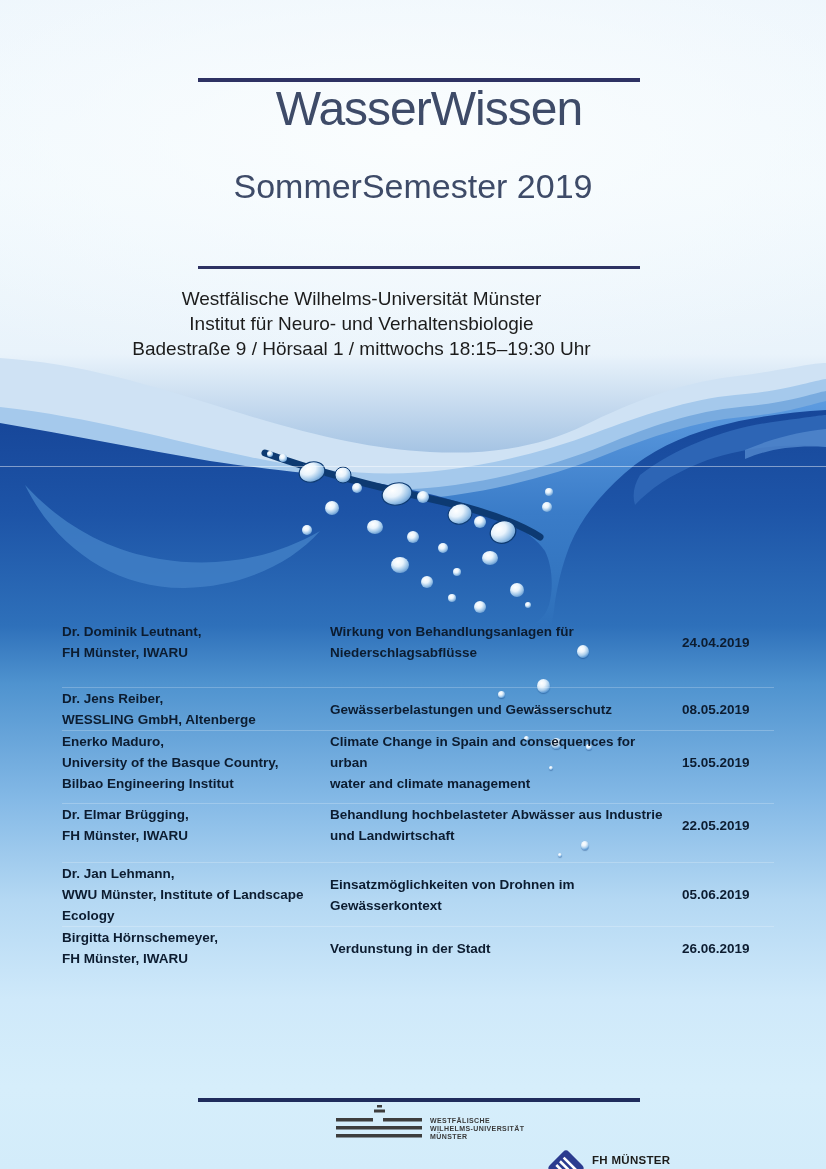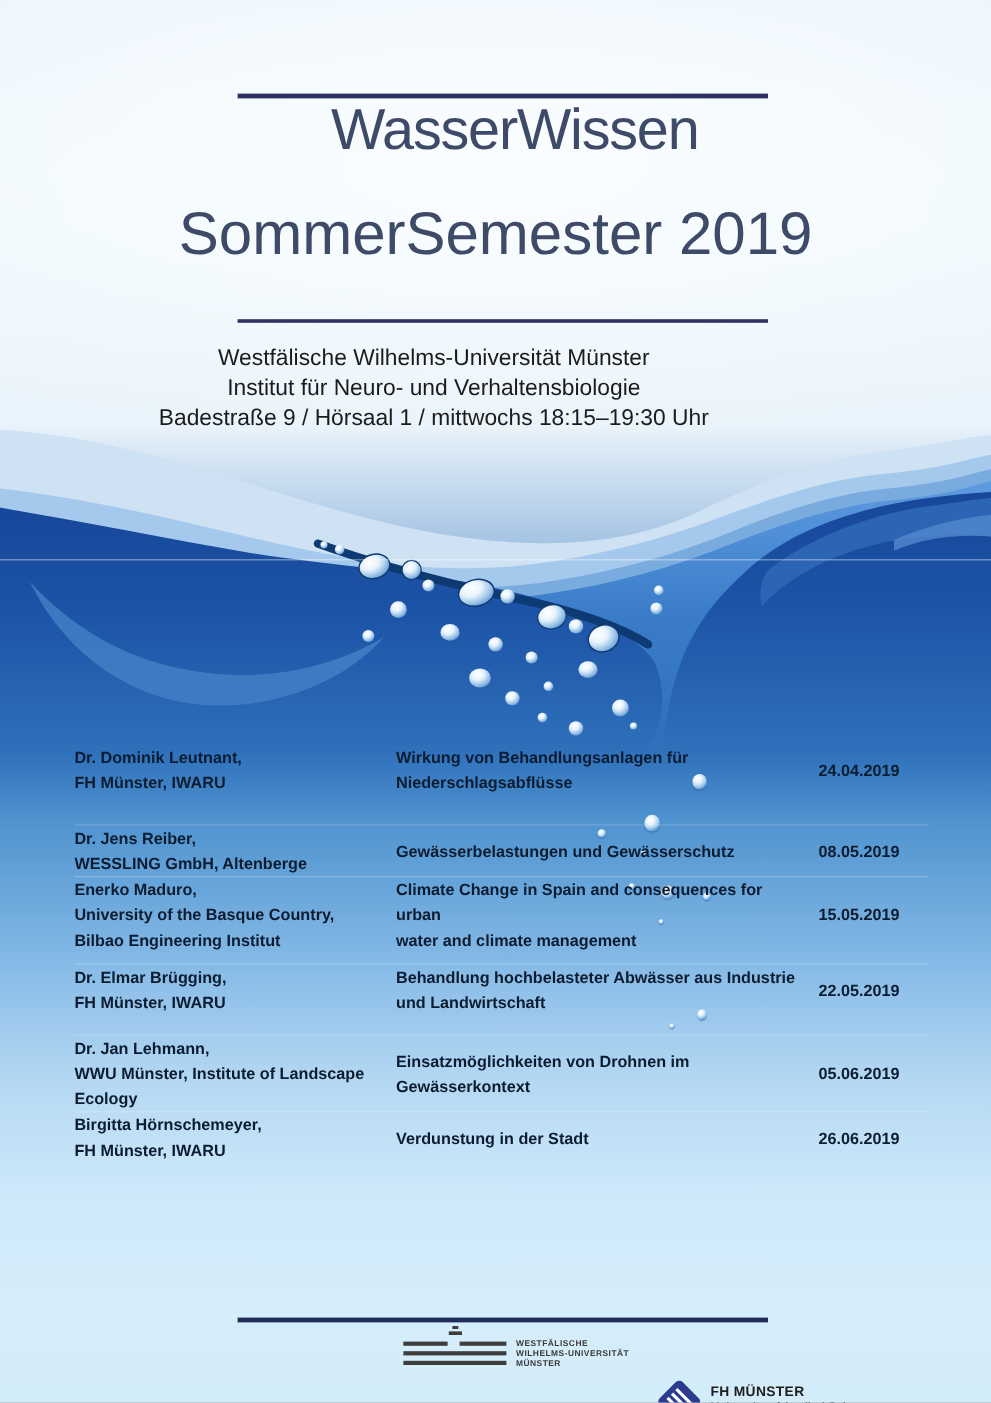--- a/index.html
+++ b/index.html
@@ -18,21 +18,21 @@
   .top-sheen{position:absolute;left:0;top:0;width:826px;height:360px;
     background:radial-gradient(ellipse 120% 95% at 50% 38%, #fafdfe 0%, rgba(250,253,254,0) 72%);}
   
   .rule{position:absolute;background:#2e3263;}
   .rule-top{left:198px;top:78px;width:442px;height:4px;}
   .rule-mid{left:198px;top:266px;width:442px;height:3px;}
   .rule-footer{left:198px;top:1098px;width:442px;height:4px;background:#1f2c5c;}
   .title{position:absolute;left:16px;top:84px;width:826px;text-align:center;
     font-size:48px;line-height:1.05;color:#3e4b68;letter-spacing:-1px;}
   .subtitle{position:absolute;left:0;width:826px;text-align:center;
-    font-size:50px;line-height:1.15;color:#3e4b68;}
+    font-size:34px;line-height:1.15;color:#3e4b68;}
   .subtitle.s1{top:167px;}
   .subtitle.s2{top:218px;}
   .venue{position:absolute;left:0;top:286px;width:723px;text-align:center;
     font-size:19px;line-height:25px;color:#1c1c1c;}
   
   .wave-svg{position:absolute;left:0;top:355px;width:826px;height:270px;display:block;}
   .seam{position:absolute;left:0;top:466px;width:826px;height:1px;
     background:rgba(255,255,255,.45);}
   .drop{position:absolute;border-radius:50%;
     background:radial-gradient(circle at 36% 30%, #ffffff 0%, #eaf4fc 28%, #a9cdec 55%, #4a8ccd 80%, #1d5ca8 100%);

